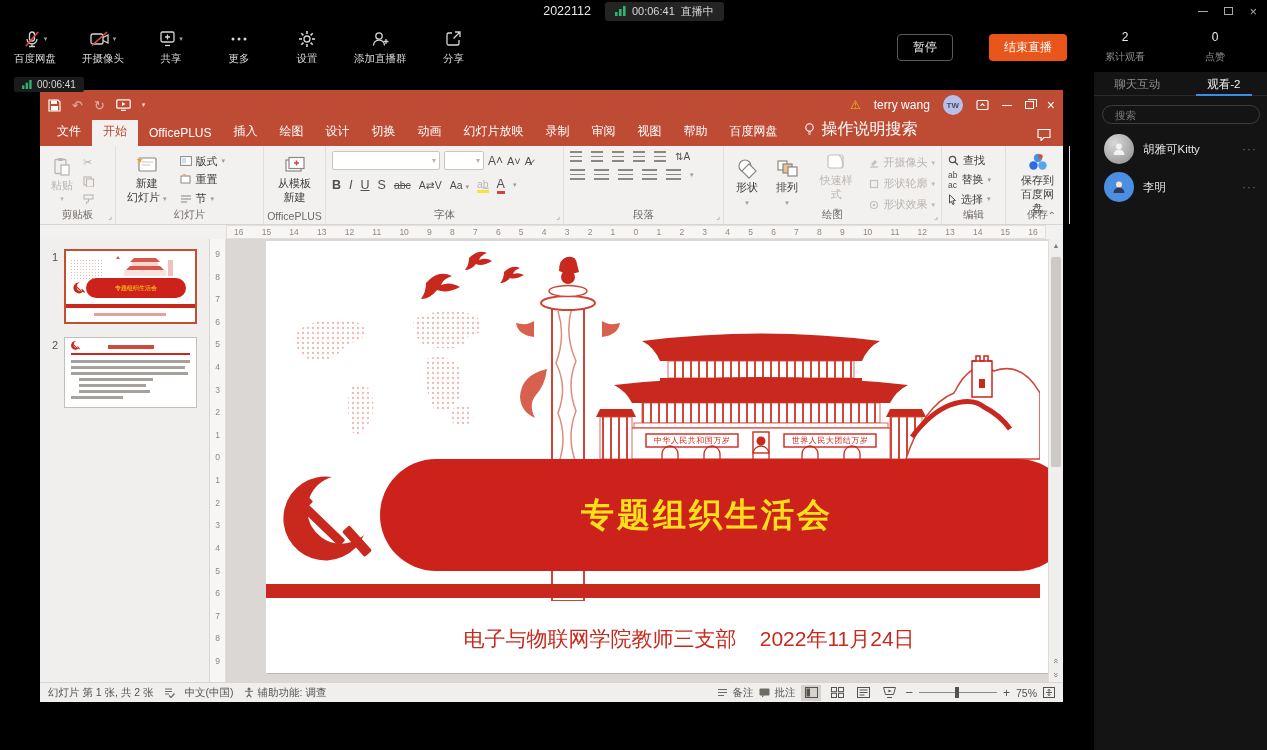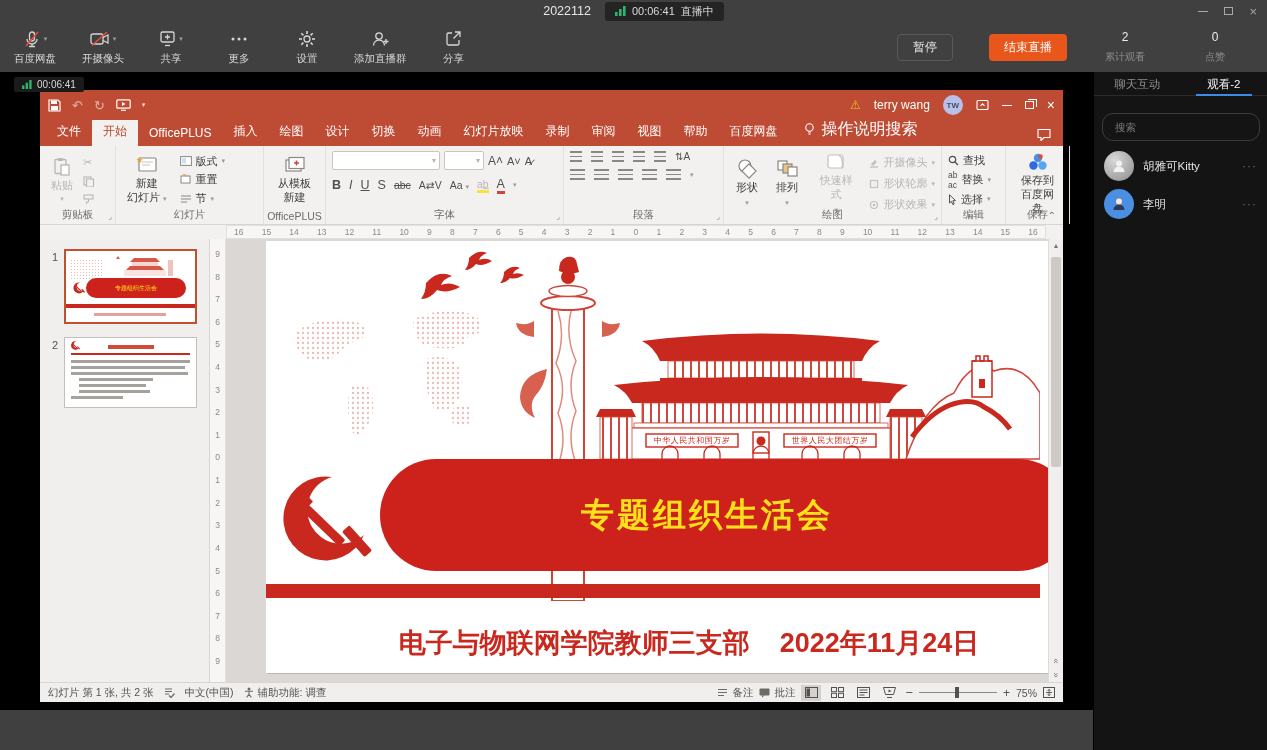--- a/index.html
+++ b/index.html
@@ -1,17 +1,17 @@
 <!DOCTYPE html>
 <html><head>
 <meta charset="utf-8">
 <style>
 *{box-sizing:border-box;margin:0;padding:0}
 html,body{width:1267px;height:750px;background:#141414;font-family:"Liberation Sans",sans-serif;-webkit-font-smoothing:antialiased}
-.stage{position:relative;width:1267px;height:750px;overflow:hidden;background:#404040}
+.stage{position:relative;width:1267px;height:750px;overflow:hidden;background:#000000}
 
 
 .topbar{position:absolute;left:0;top:0;width:100%;height:22px;display:flex;align-items:center;justify-content:center;gap:14px;color:#E6E6E6;font-size:12.5px}
 .livepill{display:flex;align-items:center;gap:6px;background:#242424;padding:2px 10px;border-radius:3px;font-size:11px;color:#D8D8D8}
 .winctl{position:absolute;right:10px;top:0;height:22px;display:flex;align-items:center;gap:16px;color:#A8A8A8}
 .ic-min{width:10px;height:1px;background:#A8A8A8;display:inline-block}
 .ic-max{width:9px;height:8px;border:1px solid #A8A8A8;display:inline-block}
 .ic-x{font-size:13px;line-height:1;color:#A8A8A8}
 
 
@@ -90,21 +90,21 @@
 .rot{display:inline-block;transform:rotate(90deg);font-size:9px;color:#7A7673}
 
 
 .slide{position:absolute;left:40px;top:2px;width:846px;height:432px;background:#FFF;overflow:hidden;box-shadow:1px 1px 0 #BAB7B4}
 .art{position:absolute;left:0;top:0;width:774px;height:360px}
 .plaque{position:absolute;height:13px;display:flex;align-items:center;justify-content:center;font-size:8px;color:#C8281E;letter-spacing:.5px;white-space:nowrap}
 .banner{position:absolute;left:114px;top:218px;width:694px;height:112px;background:#CD221B;border-radius:56px;display:flex;align-items:center;justify-content:center;padding-right:40px}
 .slidetitle{font-size:33px;font-weight:bold;color:#FFE01A;letter-spacing:3px;white-space:nowrap}
 .redstrip{position:absolute;left:0;top:343px;width:774px;height:14px;background:#C8281E}
 .emblem{position:absolute;left:6px;top:232px;width:100px;height:100px}
-.slidefooter{position:absolute;left:0;right:0;top:384px;text-align:center;font-size:27px;font-weight:bold;color:#C8281E;white-space:pre}
+.slidefooter{position:absolute;left:0;right:0;top:384px;text-align:center;font-size:21px;font-weight:normal;color:#C8281E;white-space:pre}
 
 
 .m-map{position:absolute;left:4px;top:8px;width:34px;height:22px;background:radial-gradient(#EDB9B0 .8px,transparent .9px);background-size:3px 3px}
 .m-banner{position:absolute;left:20px;top:27px;width:100px;height:20px;background:#CD221B;border-radius:10px;display:flex;align-items:center;justify-content:center}
 .m-title{font-size:6px;color:#FFE01A;white-space:nowrap}
 .m-strip{position:absolute;left:0;right:0;top:53px;height:4px;background:#C8281E}
 .m-line{position:absolute;left:28px;top:62px;width:72px;height:3px;background:#E2A29B}
 .m-emblem{position:absolute;left:6px;top:31px;width:13px;height:13px}
 .m-gate{position:absolute;left:44px;top:3px;width:70px;height:22px}
 
@@ -120,21 +120,21 @@
 .viewico.active{background:#D5D1CE}
 .zoomtrack{position:relative;width:78px;height:1px;background:#8D8985}
 .zoomthumb{position:absolute;left:36px;top:-5px;width:4px;height:11px;background:#55524E}
 
 
 .rpanel{position:absolute;left:1093px;top:72px;width:174px;height:678px;background:#141414;border-left:1px solid #000}
 .rtabs{display:flex;height:24px;border-bottom:1px solid #2B2B2B}
 .rtab{flex:1;text-align:center;font-size:11.5px;color:#8F8F8F;padding-top:5px;position:relative}
 .rtab.active{color:#F0F0F0}
 .rtab.active::after{content:"";position:absolute;left:50%;transform:translateX(-50%);bottom:-1px;width:56px;height:2px;background:#3D8BE8}
-.rsearch{margin:17px 8px 6px;height:28px;width:158px;background:transparent;border:1px solid #3C3C3C;border-radius:11px;color:#C8C8C8;font-size:10.5px;padding:0 12px;outline:none}
+.rsearch{margin:9px 8px 6px;height:19px;width:158px;background:transparent;border:1px solid #3C3C3C;border-radius:11px;color:#C8C8C8;font-size:10.5px;padding:0 12px;outline:none}
 .rsearch::placeholder{color:#7C7C7C}
 .vrow{display:flex;align-items:center;gap:9px;padding:4px 10px;height:38px}
 .vav{width:30px;height:30px;border-radius:50%;display:flex;align-items:center;justify-content:center;flex:none}
 .vav.g{background:radial-gradient(circle at 35% 30%,#D8D8D8,#8C8C8C)}
 .vav.b{background:#4A8FE2}
 .vname{color:#E2E2E2;font-size:11.5px;flex:1;overflow:hidden;white-space:nowrap}
 .vmore{color:#6F6F6F;font-size:12px;letter-spacing:1px}
 svg{display:block}
 </style>
 </head>

